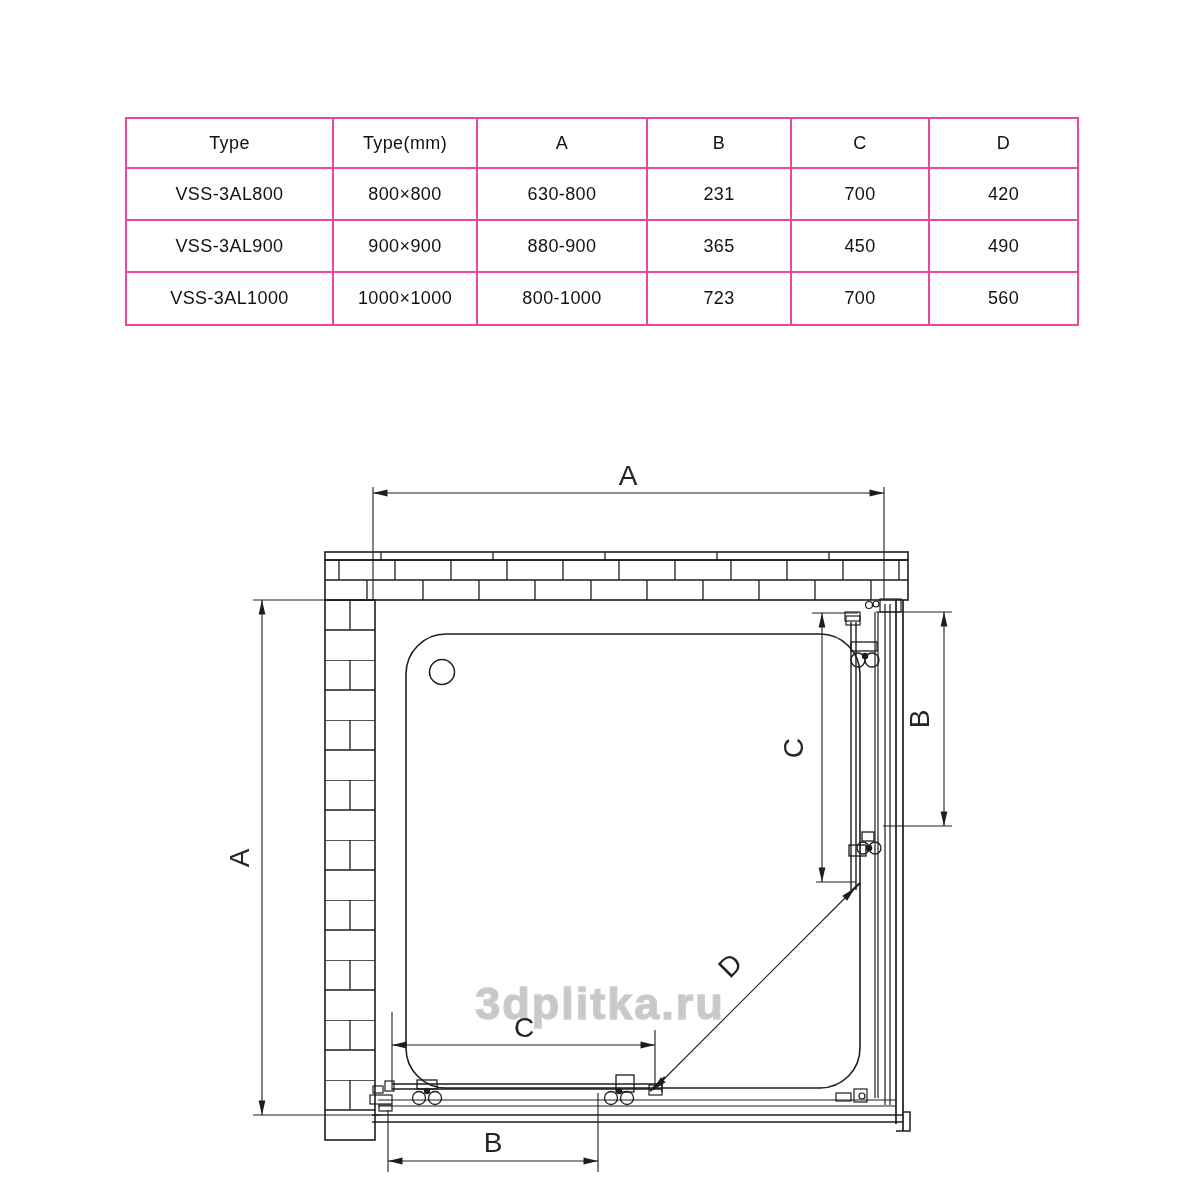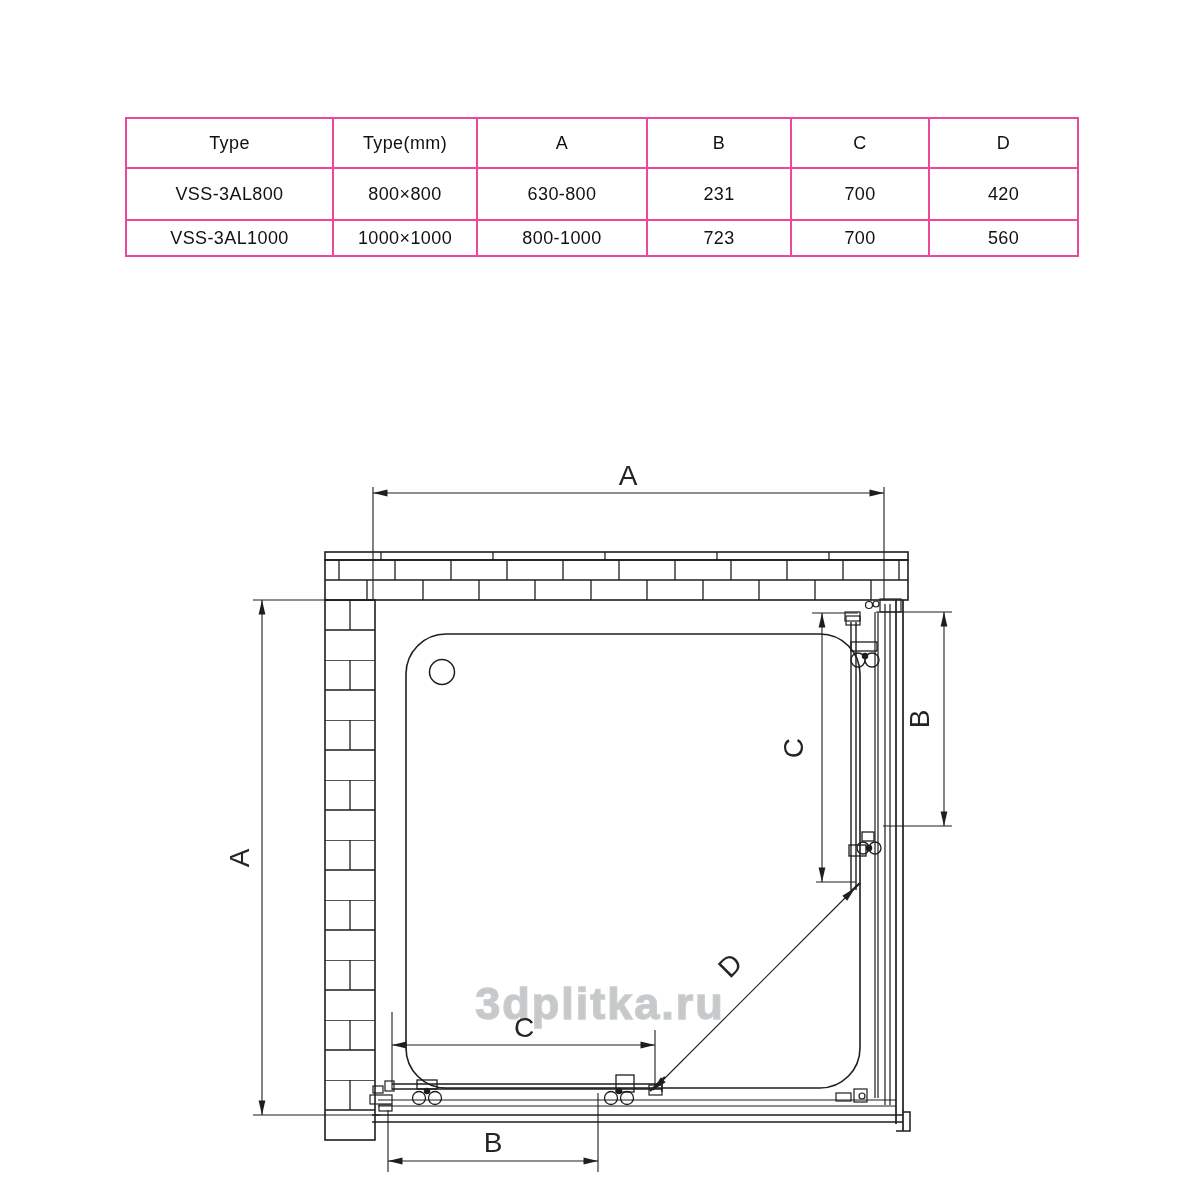--- a/index.html
+++ b/index.html
@@ -45,21 +45,29 @@
           <th>D</th>
         </tr>
         <tr class="data-row">
           <td>VSS-3AL800</td>
           <td>800×800</td>
           <td>630-800</td>
           <td>231</td>
           <td>700</td>
           <td>420</td>
         </tr>
-        <tr class="data-row" style="height:36px">
+        <tr class="data-row">
+          <td>VSS-3AL900</td>
+          <td>900×900</td>
+          <td>880-900</td>
+          <td>365</td>
+          <td>450</td>
+          <td>490</td>
+        </tr>
+        <tr class="data-row" style="height:53px">
           <td>VSS-3AL1000</td>
           <td>1000×1000</td>
           <td>800-1000</td>
           <td>723</td>
           <td>700</td>
           <td>560</td>
         </tr>
       </tbody>
     </table>
   </div>

